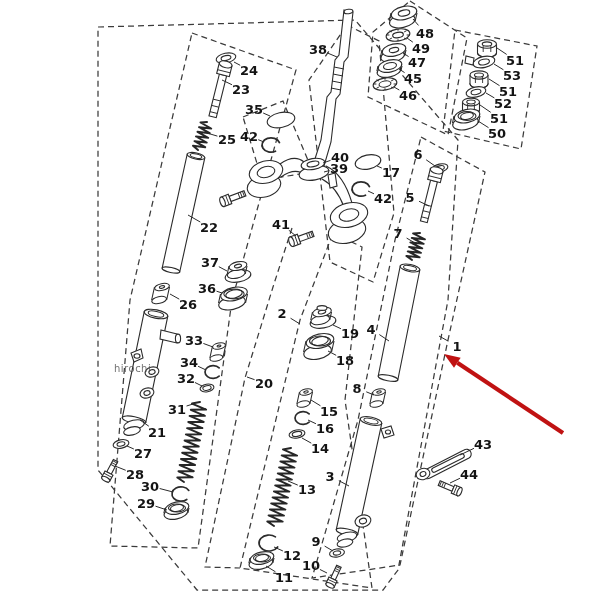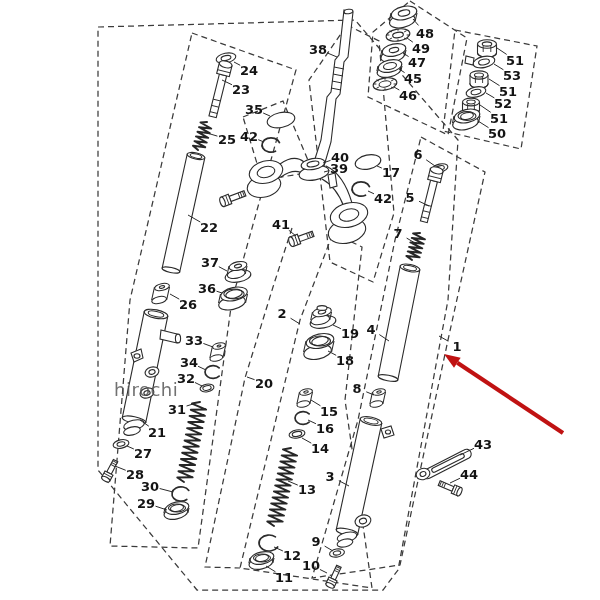--- a/index.html
+++ b/index.html
@@ -1,20 +1,20 @@
 <!DOCTYPE html>
 <html><head>
 <meta charset="utf-8">
 <style>
   html,body{margin:0;padding:0;background:#fff}
   .stage{position:relative;width:600px;height:600px;background:#ffffff;overflow:hidden;
          font-family:"DejaVu Sans",sans-serif}
   .stage svg{position:absolute;left:0;top:0}
   svg text{font-family:"DejaVu Sans",sans-serif}
-  .watermark{position:absolute;left:114px;top:379px;font-size:18px;color:#525252;
+  .watermark{position:absolute;left:114px;top:363px;font-size:10px;color:#525252;
              opacity:.82;letter-spacing:.5px;pointer-events:none;
              font-family:"DejaVu Sans",sans-serif}
 </style>
 </head>
 <body>
 
 <div class="stage">
   <svg width="600" height="600" viewBox="0 0 600 600" xmlns="http://www.w3.org/2000/svg">
       <polygon points="98,27 355,20 458,140 448,300 398,570 383,590 197,590 98,470" fill="none" stroke="#3b3b3b" stroke-width="1.25" stroke-dasharray="6 4"></polygon>
       <polygon points="192,33 296,70 232,300 198,548 110,546 130,300" fill="none" stroke="#3b3b3b" stroke-width="1.25" stroke-dasharray="6 4"></polygon>

